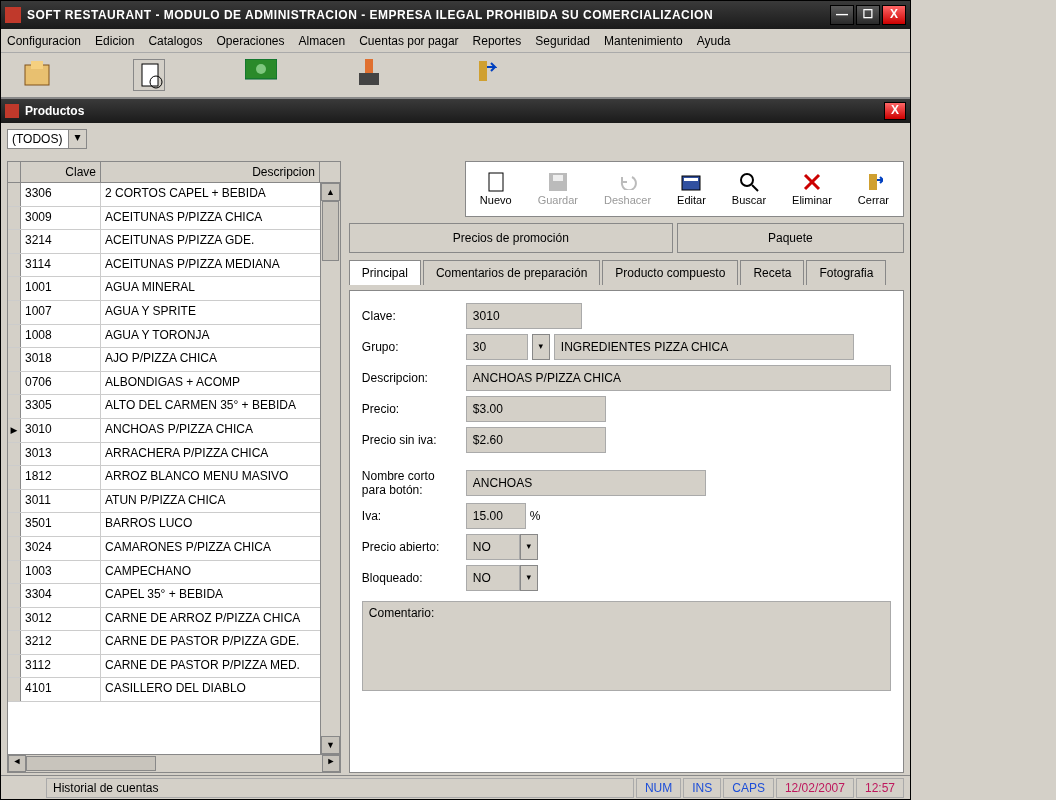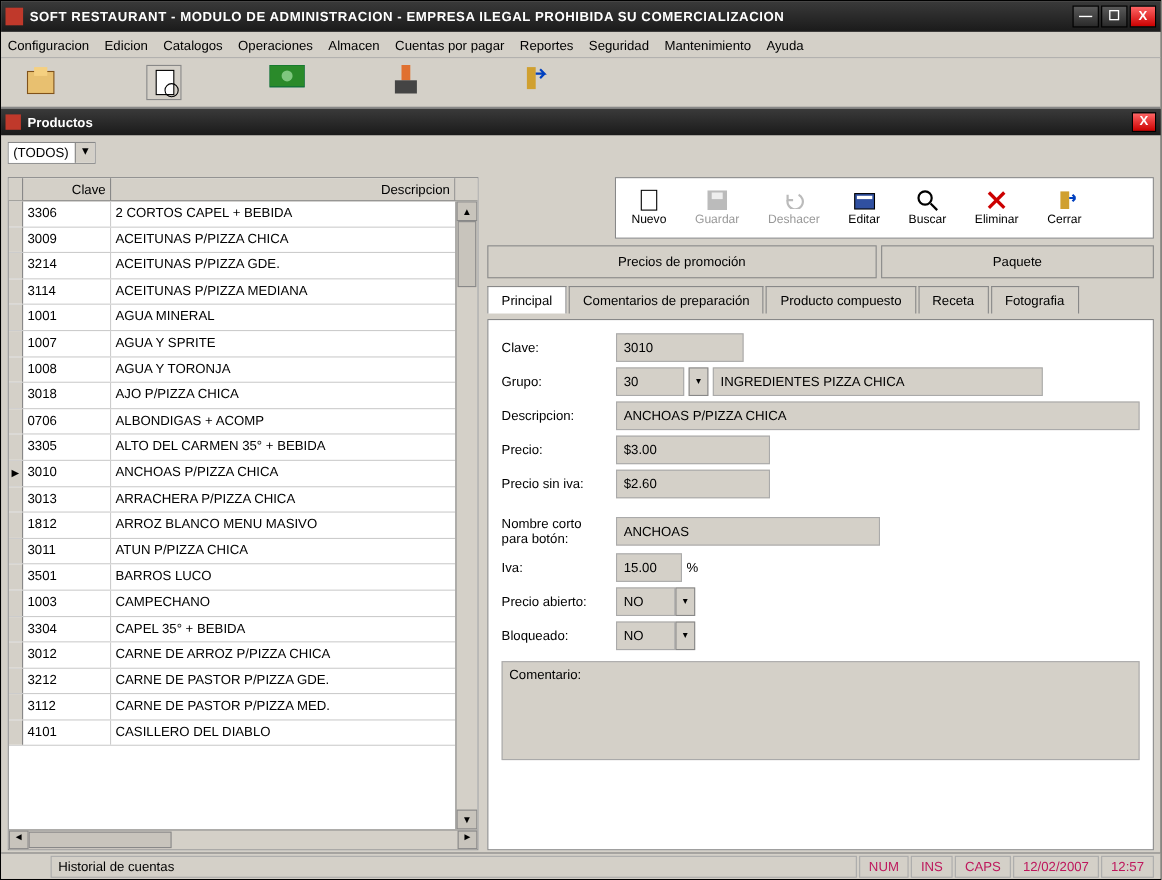--- a/index.html
+++ b/index.html
@@ -1,17 +1,17 @@
 <!DOCTYPE html>
 <html><head>
 <meta charset="utf-8">
 <style>
 * { box-sizing: border-box; margin: 0; padding: 0; }
 body { font-family: Tahoma, Arial, sans-serif; font-size: 12px; background: #d4d0c8; width: 1056px; height: 800px; overflow: hidden; }
-.window { width: 1056px; height: 800px; display: flex; flex-direction: column; border: 1px solid #000; }
+.window { width: 911px; height: 800px; display: flex; flex-direction: column; border: 1px solid #000; }
 .titlebar { background: linear-gradient(to bottom, #3a3a3a, #1a1a1a); color: #fff; height: 28px; display: flex; align-items: center; padding: 0 4px; }
 .titlebar-icon { width: 16px; height: 16px; background: #c0392b; margin-right: 6px; }
 .titlebar-text { flex: 1; font-size: 12px; font-weight: bold; letter-spacing: 0.5px; }
 .win-btns { display: flex; gap: 2px; }
 .win-btn { width: 24px; height: 20px; background: linear-gradient(to bottom,#5a5a5a,#2a2a2a); border: 1px solid #000; color: #fff; text-align: center; line-height: 16px; font-weight: bold; font-size: 12px; cursor: pointer; }
 .win-btn.close { background: linear-gradient(to bottom,#f66,#c00); }
 .menubar { background: #d4d0c8; height: 24px; display: flex; align-items: center; padding: 0 6px; gap: 14px; border-bottom: 1px solid #aaa; }
 .menubar span { cursor: pointer; }
 .maintoolbar { background: #d4d0c8; height: 46px; display: flex; align-items: center; padding: 0 20px; gap: 80px; border-bottom: 2px solid #888; }
 .mt-icon { width: 32px; height: 32px; display:inline-block; }
@@ -65,21 +65,21 @@
 .price { width:140px; text-align:right; padding-right:10px; }
 .sep { grid-column:1/3; height:6px; }
 .iva-row { display:flex; align-items:center; gap:4px; }
 .iva-fld { width:60px; text-align:right; }
 .pct { font-size:12px; }
 .sel { display:flex; }
 .sel .fld { width:54px; }
 .comentario-box { margin-top:10px; background:#d4d0c8; border:1px solid #aaa; height:90px; padding:4px 6px; }
 .statusbar { height:24px; background:#d4d0c8; border-top:1px solid #888; display:flex; align-items:center; padding:0 6px; gap:0; }
 .statusbar .sb-left { flex:1; border:1px solid #aaa; padding:2px 6px; background:#d4d0c8;margin-left:39px; }
-.statusbar .sb-cell { border:1px solid #aaa; padding:2px 8px; color:#be185d; margin-left:2px; }
+.statusbar .sb-cell { border:1px solid #aaa; padding:2px 8px; color:#1d4ed8; margin-left:2px; }
 .statusbar .sb-cell.dark { color:#be185d; }
 svg { display:block; }
 </style>
 </head>
 <body>
 
 <div class="window">
 
   <div class="titlebar">
     <div class="titlebar-icon"></div>
@@ -233,20 +233,25 @@
                   <div class="c1">3011</div>
                   <div class="c2">ATUN P/PIZZA CHICA</div>
                 </div>
                 <div class="grid-row">
                   <div class="rowsel"></div>
                   <div class="c1">3501</div>
                   <div class="c2">BARROS LUCO</div>
                 </div>
                 <div class="grid-row">
                   <div class="rowsel"></div>
+                  <div class="c1">3024</div>
+                  <div class="c2">CAMARONES P/PIZZA CHICA</div>
+                </div>
+                <div class="grid-row">
+                  <div class="rowsel"></div>
                   <div class="c1">1003</div>
                   <div class="c2">CAMPECHANO</div>
                 </div>
                 <div class="grid-row">
                   <div class="rowsel"></div>
                   <div class="c1">3304</div>
                   <div class="c2">CAPEL 35° + BEBIDA</div>
                 </div>
                 <div class="grid-row">
                   <div class="rowsel"></div>

